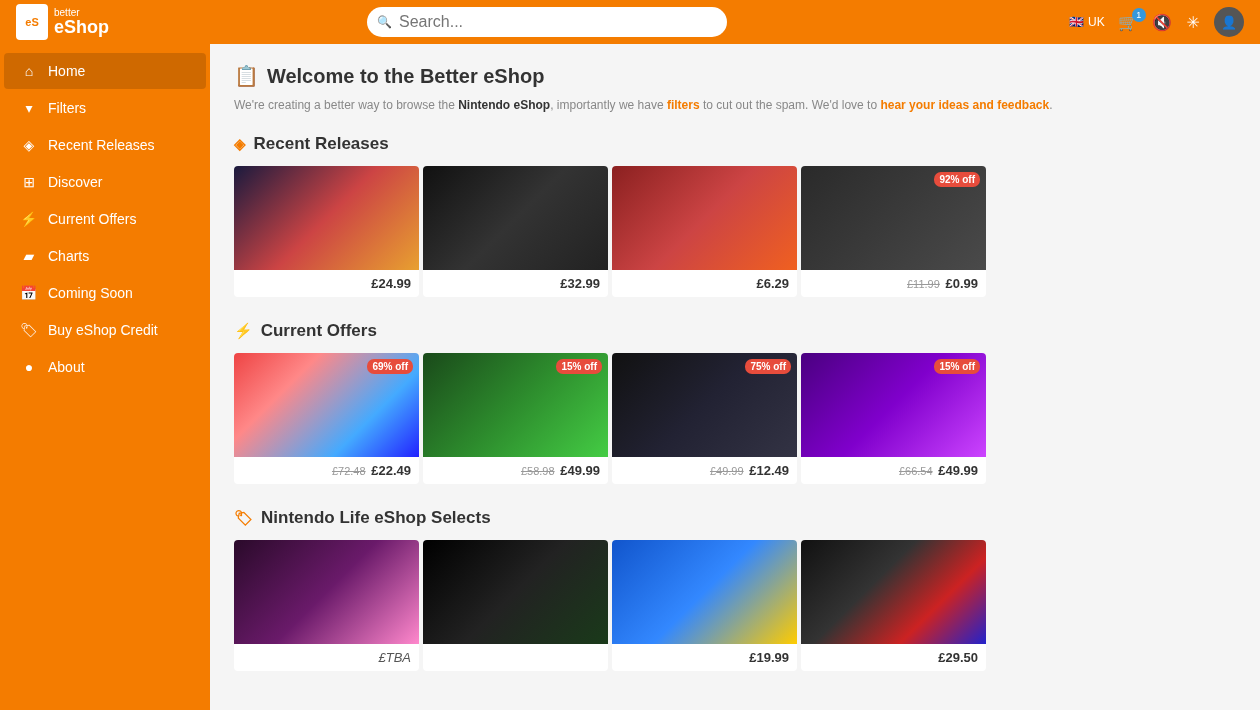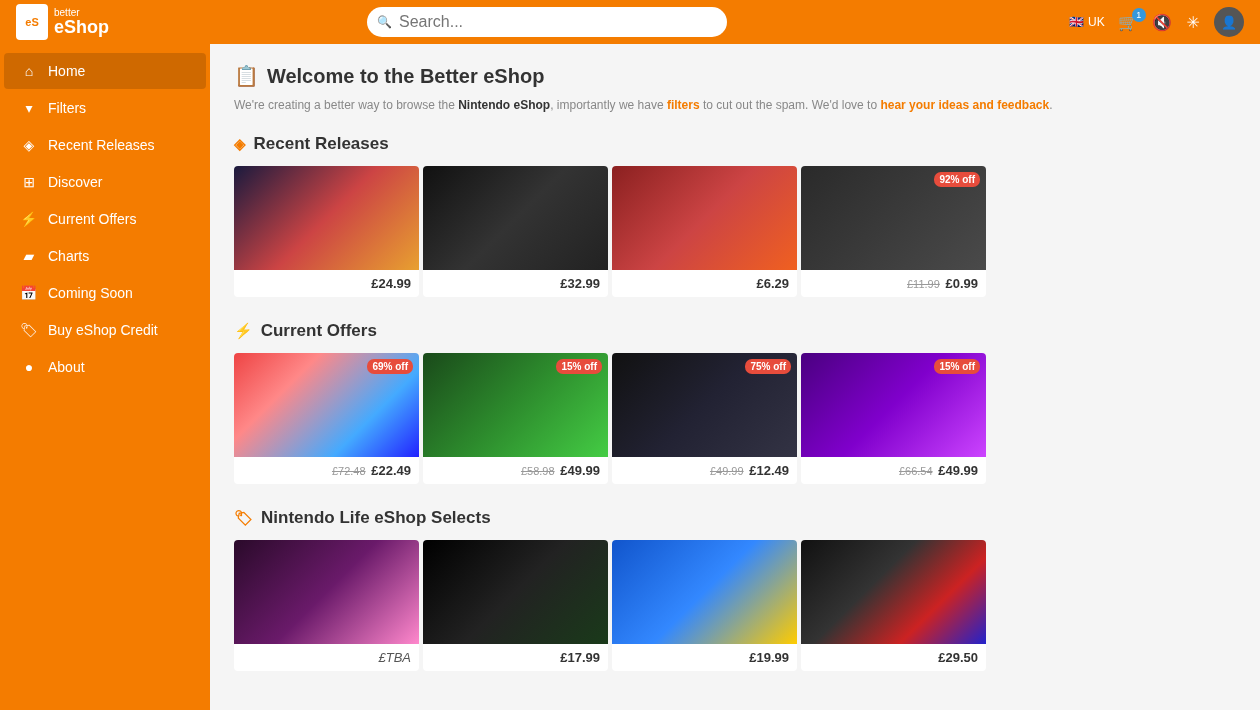--- a/index.html
+++ b/index.html
@@ -473,23 +473,20 @@
             </div>
             <div class="game-price">
               <span class="tba">£TBA</span>
             </div>
           </div>
 
           <div class="game-card">
             <div class="game-thumb">
               <div class="game-thumb-inner thumb-antblast"></div>
             </div>
-            <div class="game-price">
-              <span class="new-price">£17.99</span>
-            </div>
           </div>
 
           <div class="game-card">
             <div class="game-thumb">
               <div class="game-thumb-inner thumb-victory"></div>
             </div>
             <div class="game-price">
               <span class="new-price">£19.99</span>
             </div>
           </div>

